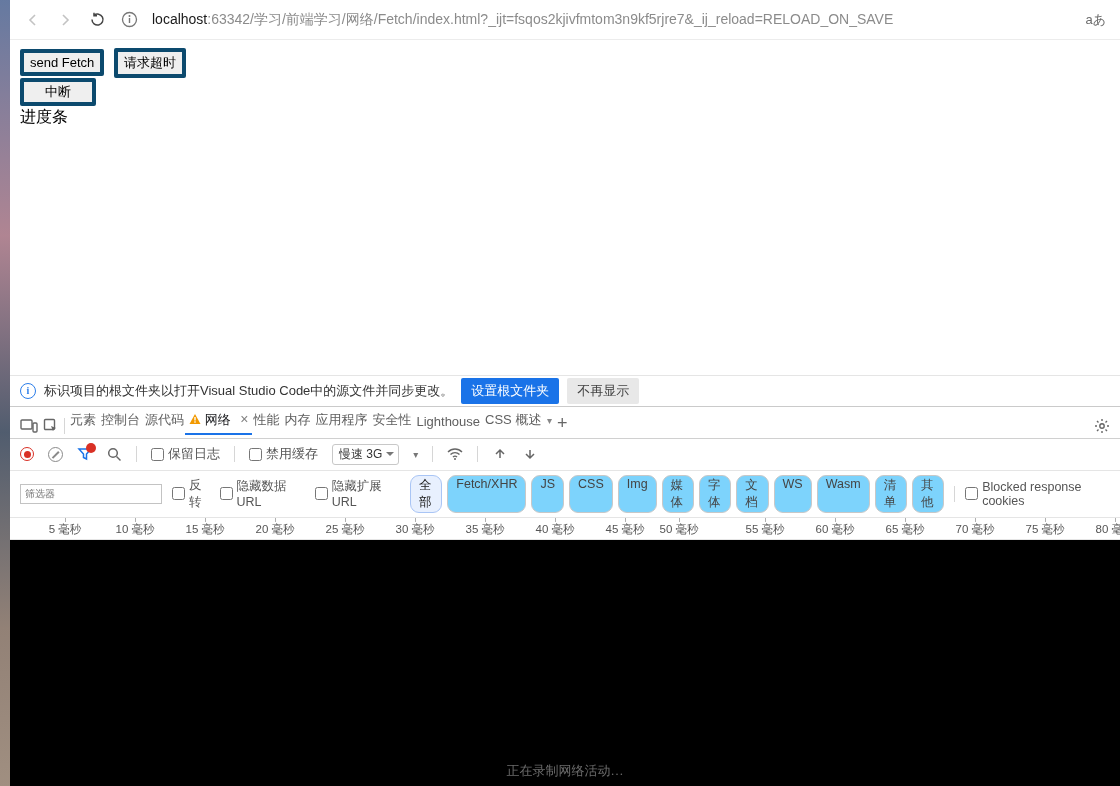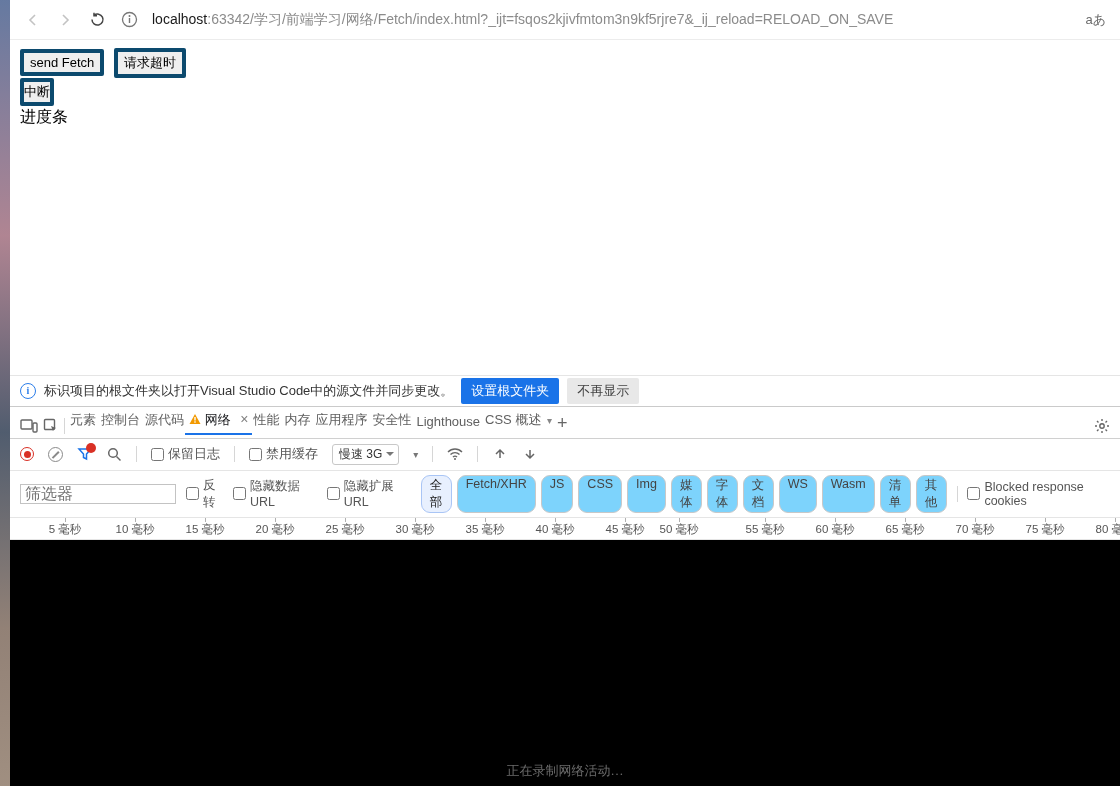--- a/index.html
+++ b/index.html
@@ -13,21 +13,21 @@
   .addr-bar { height:40px; display:flex; align-items:center; gap:14px; padding:0 14px; border-bottom:1px solid #ececec; color:#7a7a7a; }
   .nav-ico { width:18px; height:18px; display:flex; align-items:center; justify-content:center; }
   .nav-ico.dim { opacity:.35; }
   .addr-host { color:#1a1a1a; }
   .addr-url { color:#8b8b8b; white-space:nowrap; overflow:hidden; text-overflow:ellipsis; flex:1; font-size:14px;}
   .aa { font-size:13px; color:#6b6b6b; }
 
   
   .page { padding:8px 10px 0 10px; flex:0 0 auto; }
   .pg-btn { font:13px Arial; padding:2px 6px; background:#efefef; border:4px solid #0c4a6e; border-radius:2px; margin-right:6px; }
-  .pg-btn.small{ padding:1px 0; }
+  .pg-btn.small{ padding:1px 21px; }
   .pg-row { line-height:22px; }
   .progress-label{ font-size:16px; color:#000; }
 
   .page-fill { flex:1 1 auto; }
 
   
   .infobar { display:flex; align-items:center; height:32px; padding:0 10px; gap:8px; border-top:1px solid #e5e5e5; border-bottom:1px solid #cacaca; font-size:13px;}
   .info-ico { width:16px; height:16px; border:1.5px solid #2b7de9; border-radius:50%; display:flex;align-items:center;justify-content:center; color:#2b7de9; font-size:10px; font-weight:bold; font-family:Georgia,serif;}
   .btn-blue { background:#1a73e8; color:#fff; border:none; padding:4px 10px; font-size:13px; border-radius:2px;}
   .btn-gray { background:#e8e8e8; color:#444; border:none; padding:4px 10px; font-size:13px; border-radius:2px;}
@@ -52,21 +52,21 @@
   .badge-dot{position:absolute;top:-3px;right:-3px;width:10px;height:10px;background:#d93025;border-radius:50%;color:#fff;font-size:8px;line-height:10px;text-align:center;}
   .mag{ width:15px;height:15px;}
   .chk { display:flex; align-items:center; gap:4px; color:#555;}
   .chk input{ margin:0; width:13px;height:13px;}
   .throttle { border:1px solid #c8c8c8; border-radius:3px; padding:1px 16px 1px 6px; position:relative; font-size:12px; color:#333;}
   .throttle::after{content:"";position:absolute;right:4px;top:50%;margin-top:-2px;border:4px solid transparent;border-top-color:#777;}
   .wifi, .up, .down{ width:16px;height:16px; color:#6b6b6b; display:flex;align-items:center;justify-content:center;}
 
   
   .filter-bar { display:flex; align-items:center; gap:10px; padding:4px 10px; border-bottom:1px solid #e5e5e5; font-size:12.5px; color:#555;}
-  .filter-input{ width:156px; height:20px; padding:0 4px; border:1px solid #c3c3c3; font-size:16px;}
+  .filter-input{ width:156px; height:20px; padding:0 4px; border:1px solid #c3c3c3; font-size:10px;}
   .chip { border:1px solid #c8c8c8; border-radius:9px; padding:1px 8px; font-size:12.5px; background:#7dd3fc; color:#444;}
   .chip.active{ background:#e8f0fe; border-color:#a9c5f5; color:#1a1a1a;font-family:Liberation Mono, monospace;}
   .chips{ display:flex; gap:5px; }
 
   
   .ruler { position:relative; height:22px; border-bottom:1px solid #e5e5e5; font-size:11.5px; color:#555; overflow:hidden;}
   .tick { position:absolute; top:0; width:70px; text-align:center;}
   .tick::before{content:"";position:absolute;left:50%;top:0;width:1px;height:4px;background:#b0b0b0;}
   .tick span{ display:block;margin-top:4px; white-space:nowrap;}
   

